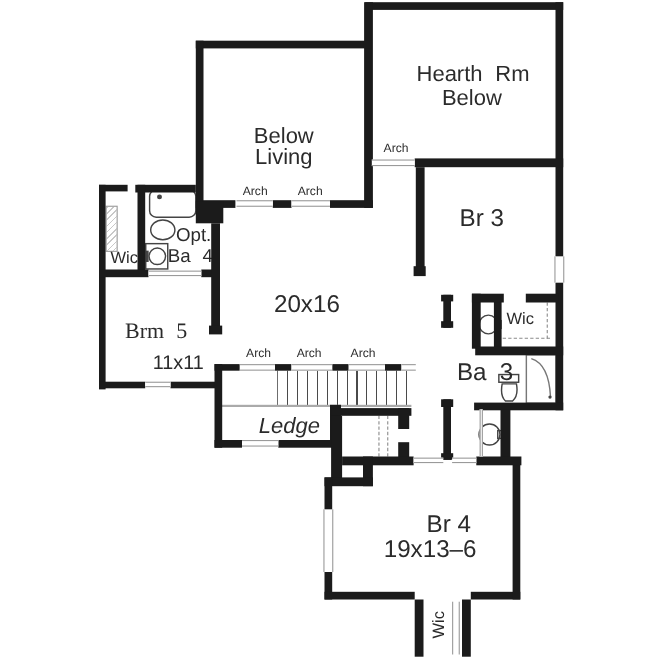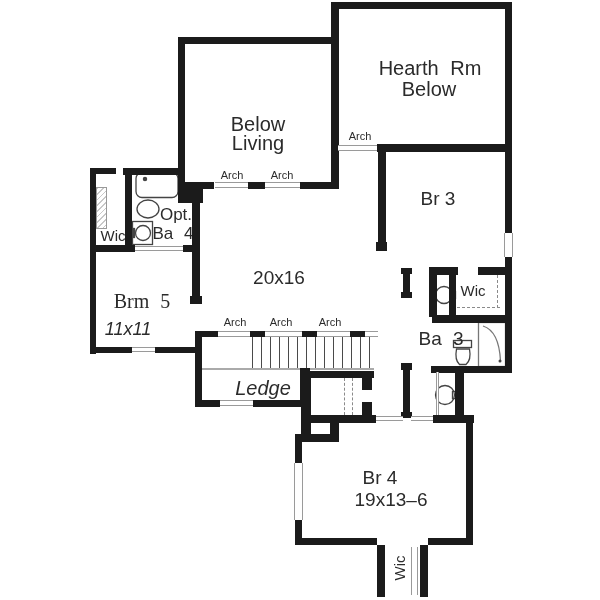--- a/index.html
+++ b/index.html
@@ -10,21 +10,21 @@
   .thin-v{position:absolute;background:#fff;border-left:1px solid #9a9a9a;border-right:1px solid #9a9a9a;box-sizing:border-box;}
   .line-h{position:absolute;height:2px;background:#aaa;}
   .dash-v{position:absolute;width:0;border-left:1px dashed #8a8a8a;}
   .dash-h{position:absolute;height:0;border-top:1px dashed #8a8a8a;}
   .treads{position:absolute;background:repeating-linear-gradient(to right,#4a4a4a 0 1px,transparent 1px 9px);}
   .shelf{position:absolute;border:1px solid #999;box-sizing:border-box;
          background:repeating-linear-gradient(135deg,#c8c8c8 0 1px,#fff 1px 4px);}
   .lbl{position:absolute;transform:translate(-50%,-50%);color:#2b2b2b;white-space:nowrap;line-height:1;}
   .lbl.rot{transform:translate(-50%,-50%) rotate(-90deg);}
   .ws{word-spacing:6px;}
-  .f20{font-size:20px;} .f19{font-size:19px;} .f18{font-size:18px;}
+  .f20{font-size:20px;} .f19{font-size:22px;} .f18{font-size:18px;}
   .f17{font-size:17px;} .f15{font-size:15px;} .f11{font-size:11px;}
   svg{position:absolute;left:0;top:0;}
 </style>
 </head>
 <body>
 
 <div id="plan">
 
   <svg width="600" height="600" viewBox="0 0 600 600">
     <g stroke="#444" fill="none" stroke-width="1.3">
@@ -67,26 +67,26 @@
 
   <div class="lbl f20" style="left:258px;top:103px;margin-top:40px;">Living</div>
   <div class="lbl f20" style="left:258px;top:124px;">Below</div>
   <div class="lbl f20 ws" style="left:430px;top:68px;">Hearth Rm</div>
   <div class="lbl f20" style="left:429px;top:89px;">Below</div>
   <div class="lbl f19" style="left:438px;top:198px;">Br 3</div>
   <div class="lbl f17" style="left:176px;top:214px;">Opt.</div>
   <div class="lbl f17 ws" style="left:173px;top:233px;text-align:right;">Ba 4</div>
   <div class="lbl f15" style="left:113px;top:235px;">Wic</div>
   <div class="lbl f20 ws" style="left:142px;top:301px;font-family:Liberation Serif, serif;">Brm 5</div>
-  <div class="lbl f18" style="left:128px;top:329px;font-style:italic;">11x11</div>
+  <div class="lbl f18" style="left:162px;top:329px;">11x11</div>
   <div class="lbl f19" style="left:279px;top:277px;">20x16</div>
   <div class="lbl f20" style="left:263px;top:388px;font-style:italic;">Ledge</div>
   <div class="lbl f15" style="left:473px;top:290px;">Wic</div>
   <div class="lbl f19 ws" style="left:441px;top:338px;">Ba 3</div>
-  <div class="lbl f19" style="left:380px;top:477px;text-align:right;">Br 4</div>
+  <div class="lbl f19" style="left:408px;top:477px;text-align:right;">Br 4</div>
   <div class="lbl f19" style="left:391px;top:499px;">19x13–6</div>
   <div class="lbl f15 rot" style="left:399px;top:568px;">Wic</div>
 
   <div class="lbl f11" style="left:360px;top:136px;">Arch</div>
   <div class="lbl f11" style="left:232px;top:175px;">Arch</div>
   <div class="lbl f11" style="left:282px;top:175px;">Arch</div>
   <div class="lbl f11" style="left:235px;top:322px;">Arch</div>
   <div class="lbl f11" style="left:281px;top:322px;">Arch</div>
   <div class="lbl f11" style="left:330px;top:322px;">Arch</div>
 <div class="wall" style="left: 332px; top: 2px; width: 180px; height: 7px; background: rgb(27, 27, 27);"></div>

